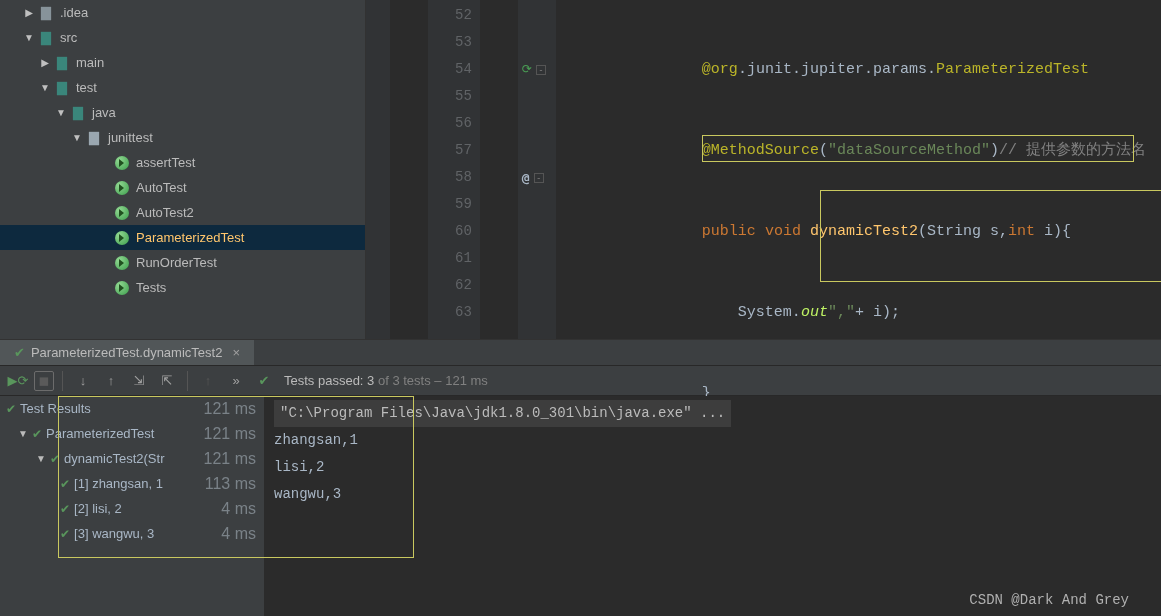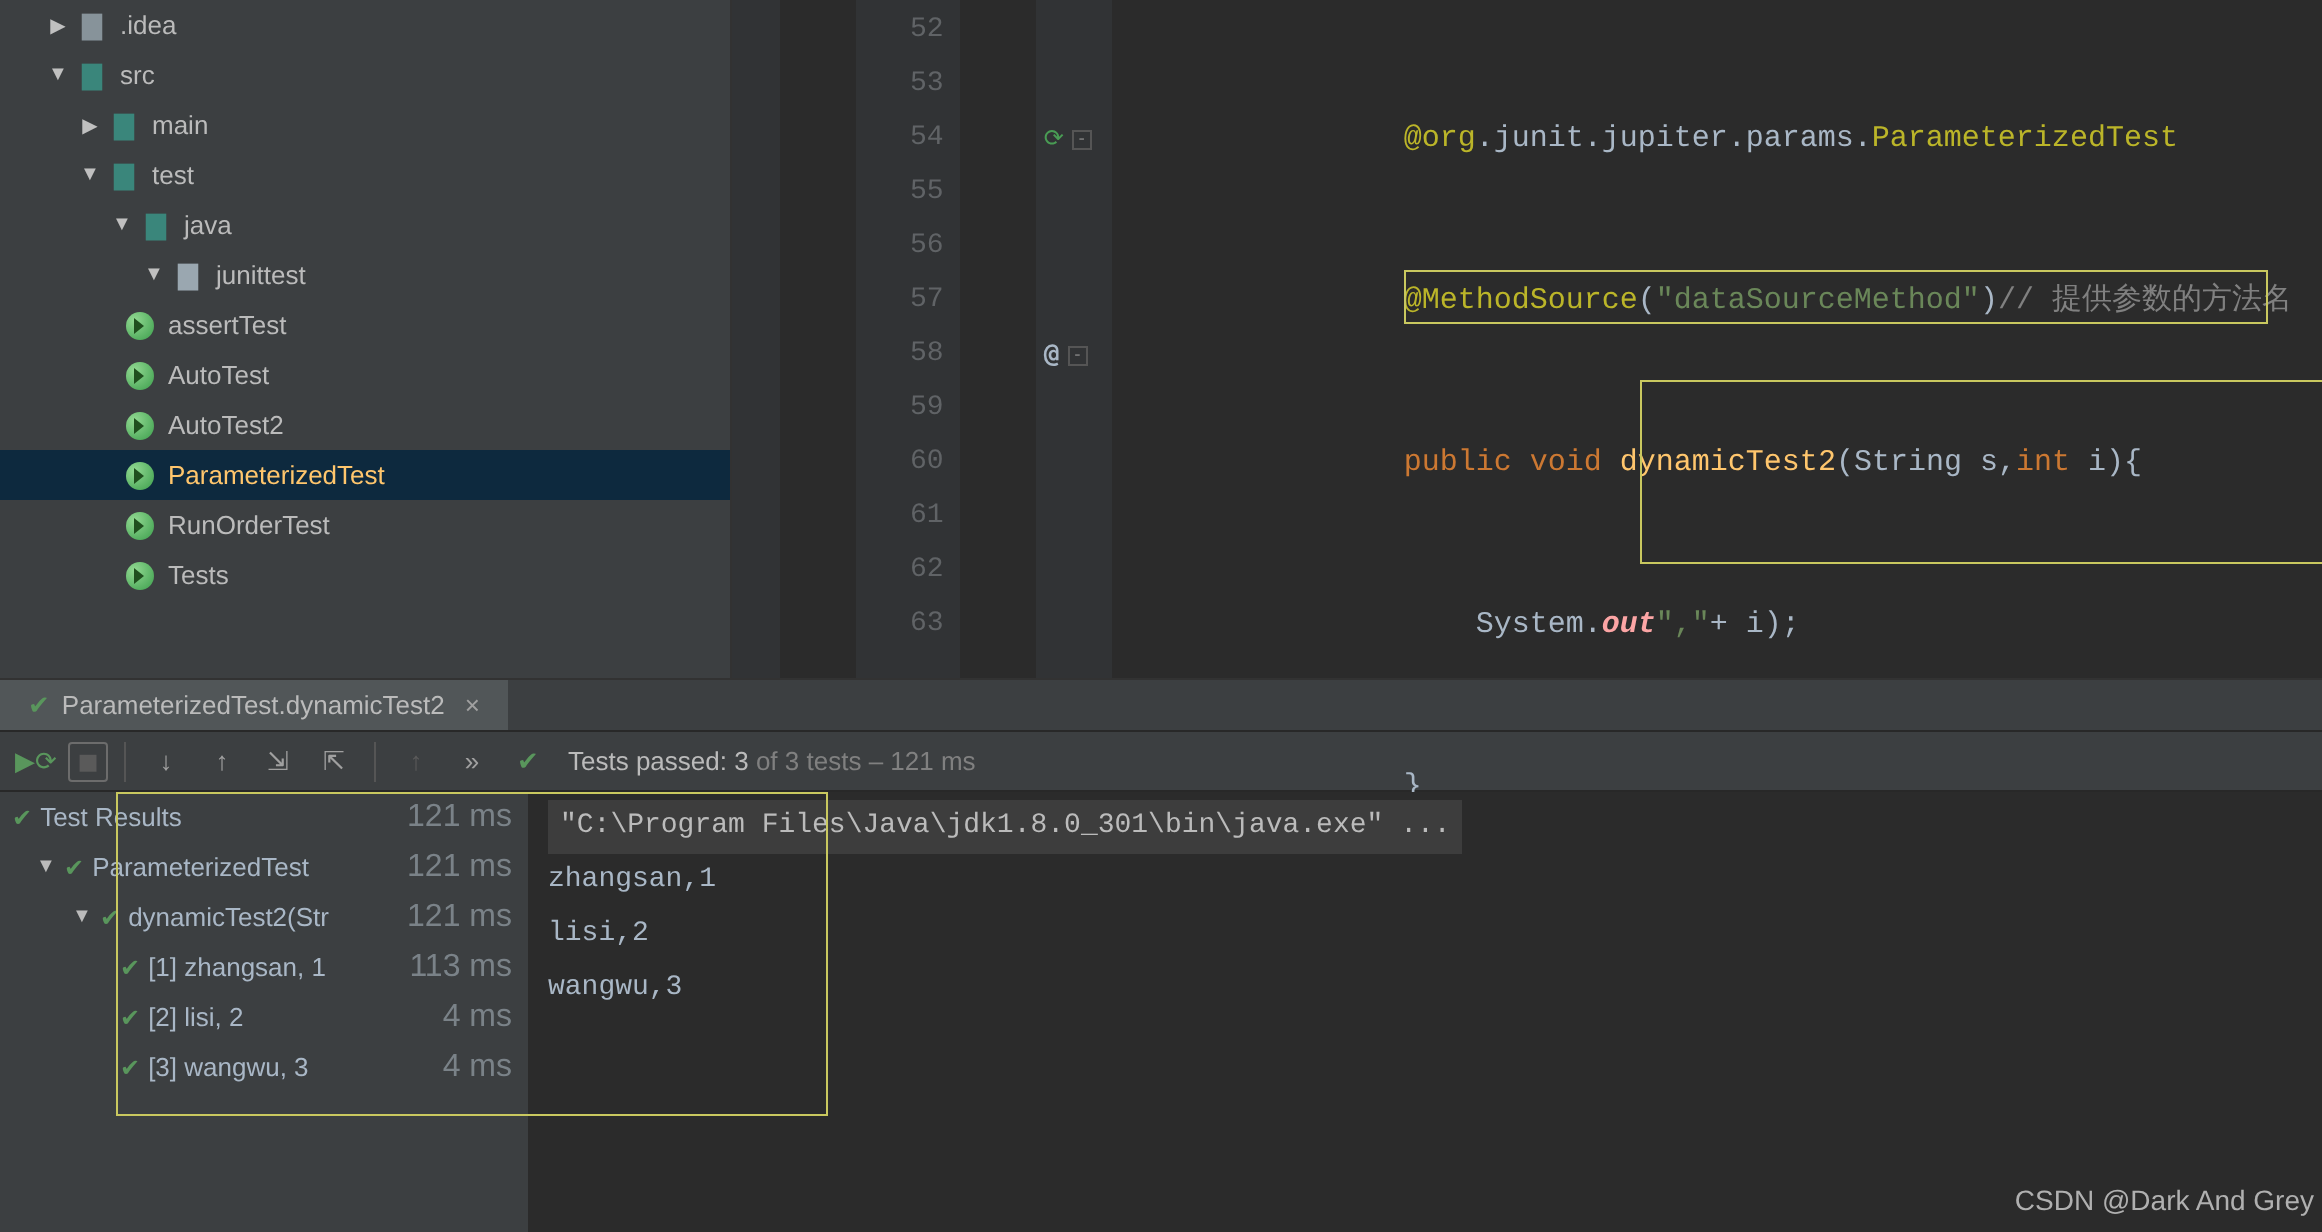--- a/index.html
+++ b/index.html
@@ -7,38 +7,38 @@
 .main-layout { display: flex; flex-direction: column; height: 100%; }
 .upper { display: flex; height: 339px; }
 .sidebar { width: 366px; background: #3c3f41; overflow: hidden; border-right: 1px solid #323232; }
 .tree-item { display: flex; align-items: center; height: 25px; padding-left: 8px; cursor: pointer; font-size: 13px; color: #bbbbbb; }
 .tree-item.selected { background: #0d293e; color: #ffc66d; }
 .tree-chevron { width: 10px; text-align: center; margin-right: 4px; color: #c0c0c0; font-size: 10px; }
 .tree-icon { width: 16px; height: 16px; margin-right: 6px; display: inline-flex; align-items: center; justify-content: center; }
 .folder-icon { color: #87939a; }
 .folder-teal { color: #3a867b; }
 .pkg-icon { color: #9aa7b0; }
-.tree-label.orange { color: #ffc66d; }.indent-1{padding-left:24px}.indent-2{padding-left:40px}.indent-3{padding-left:56px}.indent-4{padding-left:72px}.indent-5{padding-left:48px}
+.tree-label.orange { color: #ffc66d; }.indent-1{padding-left:24px}.indent-2{padding-left:40px}.indent-3{padding-left:56px}.indent-4{padding-left:72px}.indent-5{padding-left:100px}
 
 .editor { flex: 1; background: #2b2b2b; display: flex; position: relative; gap: 38px; }
 .break-col { width: 24px; background: #313335; }
 .gutter { width: 52px; background: #313335; color: #606366; font-family: "Consolas","Courier New",monospace; font-size: 14px; text-align: right; padding-right: 8px; line-height: 27px; padding-top: 2px; }
 .gutter-icons { width: 38px; background: #313335; color: #606366; font-family: monospace; font-size: 12px; line-height: 27px; padding-top: 2px; }
 .gut-icon { height: 27px; display:flex; align-items:center; padding-left:4px; gap: 4px; }
 .vcs-green { color: #499c54; }
 .at-icon { color: #a9b7c6; font-weight: bold; font-size: 13px; }
 .fold-minus { color: #808080; font-size: 9px; border: 1px solid #555; width:10px;height:10px;line-height:8px;text-align:center;}
 .code-area { flex: 1; font-family: "Consolas","Courier New",monospace; font-size: 15px; line-height: 27px; padding-top: 2px; white-space: pre; position: relative; }
 .code-line { height: 27px; position: relative; }
 .kw { color: #cc7832; }
 .ann { color: #bbb529; }
 .str { color: #6a8759; }
 .id { color: #a9b7c6; }
 .fn { color: #ffc66d; }
-.pur { color: #fca5a5; font-style: italic; font-weight: bold; }
+.pur { color: #bef264; font-style: italic; }
 .cmt { color: #808080; }
 .cmtcn { color: #808080; }
 .annot-box { position: absolute; border: 1px solid #c9c85f; pointer-events: none; }
 
 .run-tab-strip { height: 27px; background: #3c3f41; border-top: 1px solid #323232; border-bottom: 1px solid #282828; display:flex; align-items:center; font-size: 13px; }
 .run-tab { display:flex; align-items:center; gap: 6px; padding: 0 14px; height: 100%; background: #515658; color:#bbb; position:relative; }
 .run-tab .tab-icon { color:#59965c; }
 .run-tab .close { color:#a0a0a0; cursor:pointer; font-size:13px; margin-left:4px;}
 .run-toolbar { height: 30px; background: #3c3f41; border-bottom: 1px solid #282828; display:flex; align-items:center; gap: 4px; padding: 0 6px; font-size: 13px; color: #808080;}
 .tb-btn { width:24px; height:24px; display:inline-flex; align-items:center; justify-content:center; cursor:pointer; color:#a0a0a0; }
@@ -51,21 +51,21 @@
 .run-body { display:flex; flex:1; background:#2b2b2b; position: relative; }
 .test-tree { width:264px; background:#3c3f41; font-size:13px; overflow:hidden; }
 .tt-row { display:flex; align-items:center; height:25px; justify-content: space-between; padding-right:8px; }
 .tt-left { display:flex; align-items:center; gap:4px; }
 .tt-chev { width:10px; font-size:10px; color:#bbb; }
 .tt-check { color:#59965c; font-size:12px; }
 .tt-time { color:#7a8288; font-size:16px; }
 .console { flex:1; background:#2b2b2b; font-family: "Consolas","Courier New",monospace; font-size: 14px; line-height: 27px; padding: 4px 10px; position: relative; }
 .console-line { height: 27px; white-space: pre; }
 .cl-hdr { background:#3d3d3d; color:#bbb; padding: 0 6px; display:inline-block;}
-.watermark { position:absolute; right:4px; bottom:8px; color:#b0b0b0; font-size: 14px; font-family: Liberation Sans, sans-serif; }
+.watermark { position:absolute; right:32px; bottom:8px; color:#b0b0b0; font-size: 14px; font-family: Liberation Mono, monospace; }
 .circle-green { width:14px;height:14px;border-radius:50%;background: radial-gradient(circle at 30% 30%, #92d992, #3c9e4c);display:inline-block;position:relative;}
 .circle-green.arrow::after{content:'';position:absolute;left:4px;top:3px;border-left:5px solid #20501f;border-top:4px solid transparent;border-bottom:4px solid transparent;}
 </style>
 </head>
 <body>
 
 <div class="main-layout">
   <div class="upper">
     <div class="sidebar">
       <div class="tree-item indent-1">

